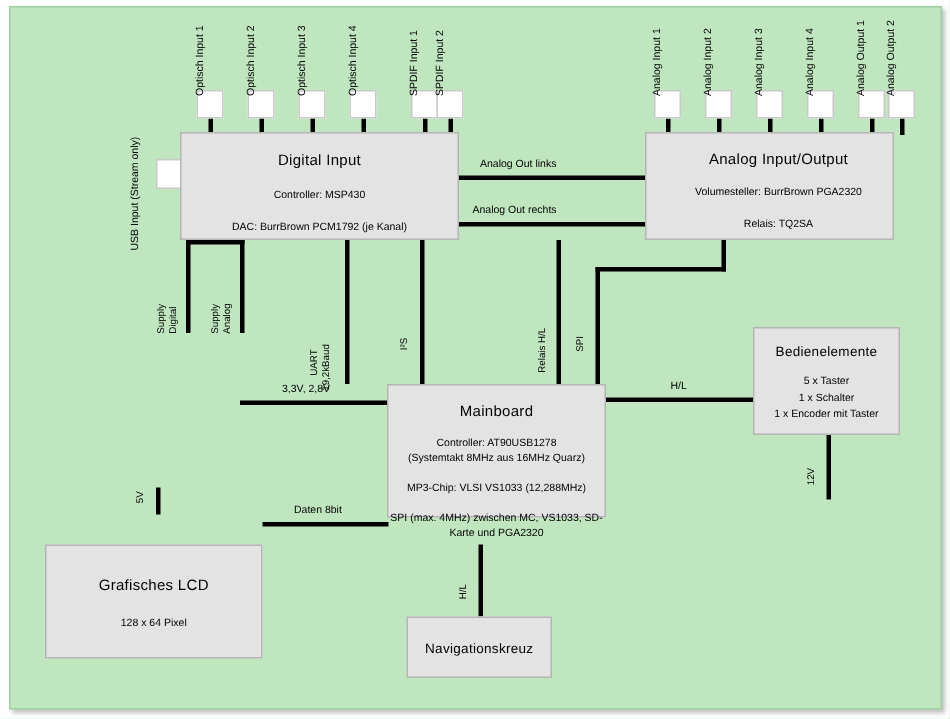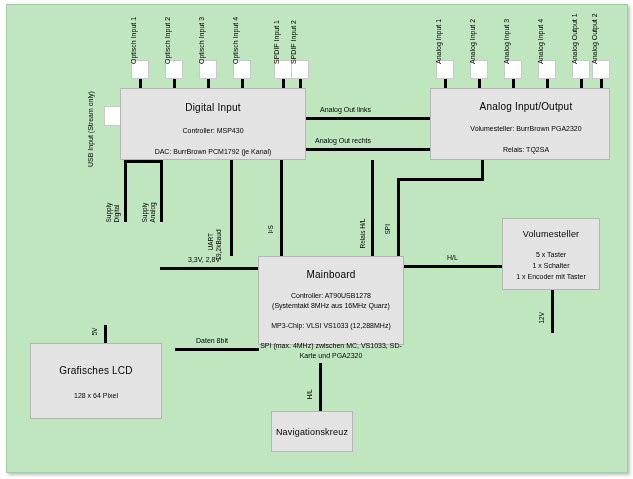--- a/index.html
+++ b/index.html
@@ -167,50 +167,50 @@
   <span class="vlabel" style="left:544px;top:57px;">Analog Input 4</span>
   <span class="vlabel" style="left:578px;top:57px;">Analog Output 1</span>
   <span class="vlabel" style="left:598px;top:57px;">Analog Output 2</span>
 
   <div class="box" style="left:120px;top:88px;width:186px;height:72px;">
     <div class="title" style="margin-top:13px;">Digital Input</div>
     <div class="line" style="margin-top:13px;">Controller: MSP430</div>
     <div class="line" style="margin-top:11px;">DAC: BurrBrown PCM1792 (je Kanal)</div>
   </div>
 
-  <div class="box" style="left:430px;top:88px;width:180px;height:72px;padding-left:12px;">
+  <div class="box" style="left:430px;top:88px;width:166px;height:72px;padding-left:12px;">
     <div class="title" style="margin-top:12px;">Analog Input/Output</div>
     <div class="line" style="margin-top:12px;">Volumesteller: BurrBrown PGA2320</div>
     <div class="line" style="margin-top:11px;">Relais: TQ2SA</div>
   </div>
 
 
   <div class="box" style="left:258px;top:256px;width:146px;height:89px;">
     <div class="title" style="margin-top:12px;">Mainboard</div>
     <div class="line" style="margin-top:11px;">Controller: AT90USB1278</div>
     <div class="line">(Systemtakt 8MHz aus 16MHz Quarz)</div>
     <div class="line" style="margin-top:10px;">MP3-Chip: VLSI VS1033 (12,288MHz)</div>
     <div class="line" style="margin-top:10px;">SPI  (max. 4MHz) zwischen MC, VS1033, SD-</div>
     <div class="line">Karte und PGA2320</div>
   </div>
 
   <div class="box" style="left:502px;top:218px;width:98px;height:72px;">
-    <div class="title" style="margin-top:10px;font-size:9px;">Volumesteller</div>
+    <div class="title" style="margin-top:10px;font-size:9px;">Bedienelemente</div>
     <div class="sub" style="margin-top:10px;">5 x Taster</div>
     <div class="sub">1 x Schalter</div>
     <div class="sub">1 x Encoder mit Taster</div>
   </div>
 
 
-  <div class="box" style="left:30px;top:343px;width:132px;height:76px;">
+  <div class="box" style="left:30px;top:363px;width:145px;height:76px;">
     <div class="title" style="margin-top:21px;">Grafisches LCD</div>
     <div class="sub" style="margin-top:14px;">128 x 64 Pixel</div>
   </div>
 
-  <div class="box" style="left:271px;top:411px;width:82px;height:41px;">
+  <div class="box" style="left:271px;top:411px;width:97px;height:41px;">
     <div class="title" style="margin-top:15px;font-size:9px;">Navigationskreuz</div>
   </div>
 
   <span class="vlabel2" style="left:112px;top:215px;">Supply</span>
   <span class="vlabel2" style="left:120px;top:215px;">Digital</span>
 
   <span class="vlabel2" style="left:148px;top:215px;">Supply</span>
   <span class="vlabel2" style="left:156px;top:215px;">Analog</span>
 
   <span class="vlabel2" style="left:214px;top:243px;">UART</span>

